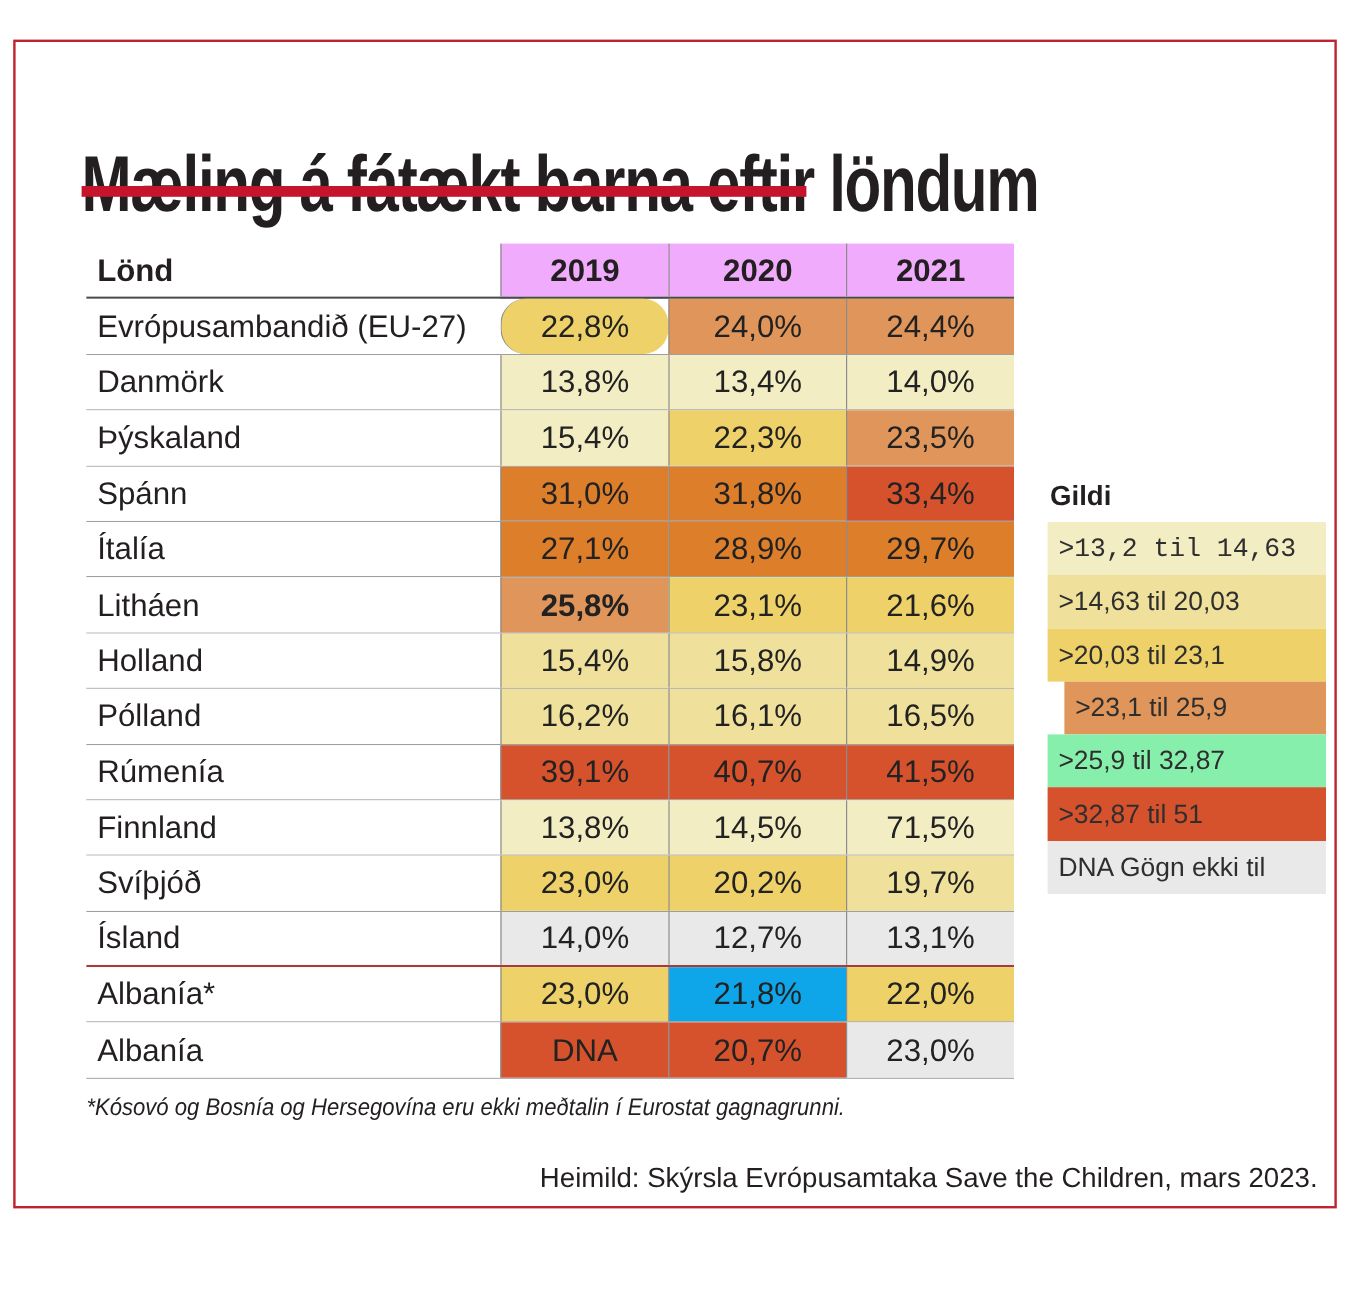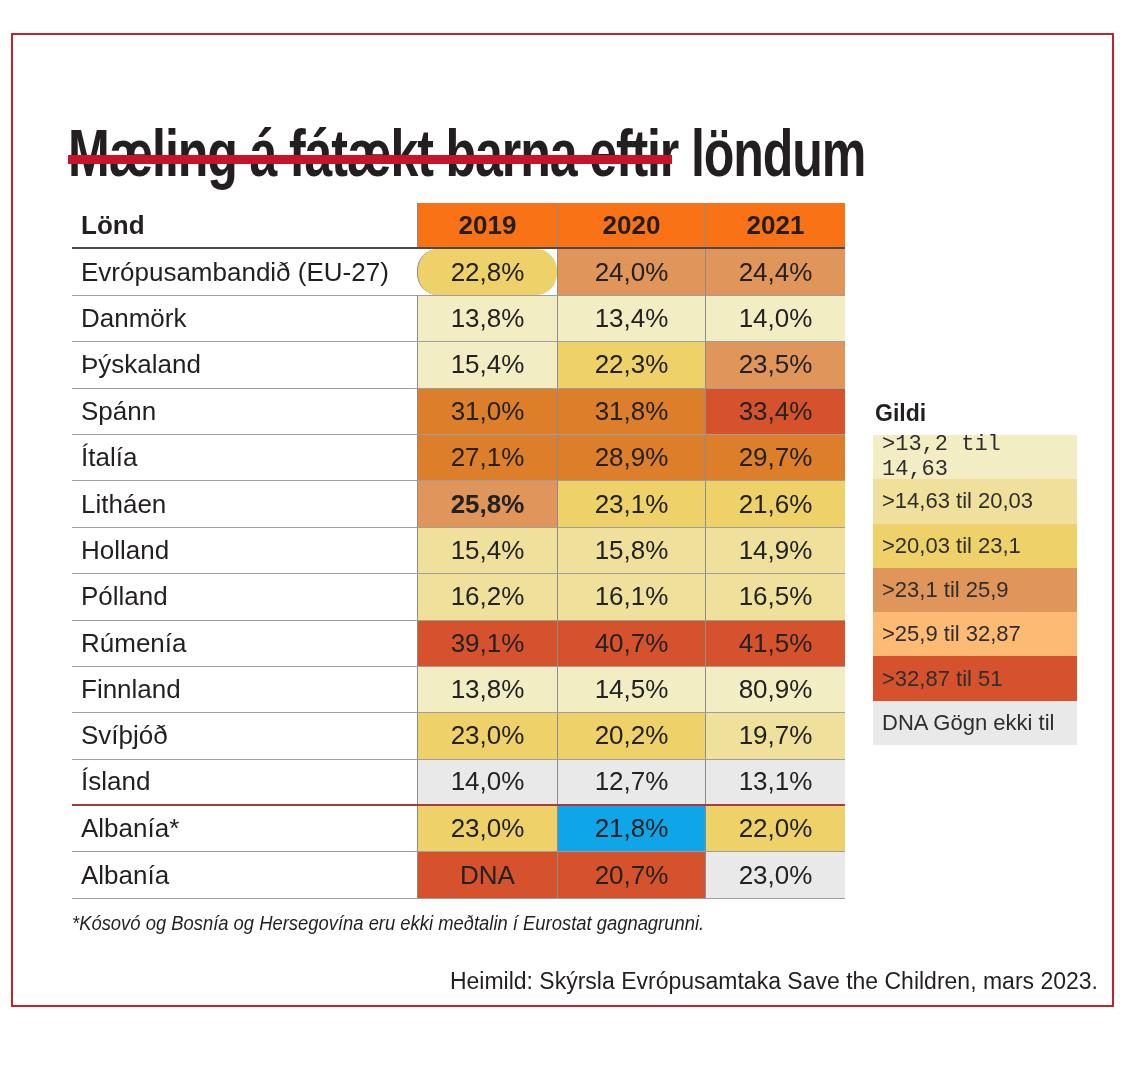--- a/index.html
+++ b/index.html
@@ -14,27 +14,27 @@
   }
   .title-underline{position:absolute;left:68px;top:155px;width:604px;height:9px;}
 
   
   .ptable{position:absolute;left:72px;top:203px;width:773px;}
   .trow{display:grid;grid-template-columns:345px 140px 148px 140px;height:46.4px;box-sizing:border-box;}
   .cell{display:flex;align-items:center;box-sizing:border-box;font-size:26px;overflow:hidden;}
   .cell.country{padding-left:9px;color:#231f20;background:#ffffff;text-align:center;}
   .cell.value{justify-content:center;color:#222222;border-left:1px solid #8c8c8c;}
   .hrow .cell{font-weight:bold;color:#231f20;background:#ffffff;}
-  .hrow .cell.value{background:#f97316;}
+  .hrow .cell.value{background:#f0abfc;}
   .trow{border-bottom:1px solid #9e9e9e;}
   .hrow{border-bottom:2px solid #4a4a4a;}
   .trow.red-divider{border-bottom:2px solid #a63c3c;}
 
   
-  .legend{position:absolute;left:873px;top:400px;width:204px;}
+  .legend{position:absolute;left:873px;top:400px;width:232px;}
   .legend-title{font-size:23px;font-weight:bold;color:#231f20;margin:0 0 8px 2px;}
   .legend-item{height:44.3px;box-sizing:border-box;display:flex;align-items:center;padding-left:9px;font-size:22px;color:#2e2e2e;}
 
   .footnote{
     position:absolute;left:72px;top:912px;font-size:20px;font-style:italic;color:#231f20;
     white-space:nowrap;transform:scaleX(0.92);transform-origin:left top;
   }
   .source{
     position:absolute;right:25px;top:968px;font-size:23px;color:#231f20;white-space:nowrap;
   }
@@ -107,21 +107,21 @@
         <div class="trow">
           <div class="cell country">Rúmenía</div>
           <div class="cell value" style="background: rgb(213, 82, 45); border-left-color: rgb(140, 140, 140);">39,1%</div>
           <div class="cell value" style="background: rgb(213, 82, 45); border-left-color: rgb(140, 140, 140);">40,7%</div>
           <div class="cell value" style="background: rgb(213, 82, 45); border-left-color: rgb(140, 140, 140);">41,5%</div>
         </div>
         <div class="trow">
           <div class="cell country">Finnland</div>
           <div class="cell value" style="background: rgb(243, 237, 195); border-left-color: rgb(140, 140, 140);">13,8%</div>
           <div class="cell value" style="background: rgb(243, 237, 195); border-left-color: rgb(140, 140, 140);">14,5%</div>
-          <div class="cell value" style="background: rgb(243, 237, 195); border-left-color: rgb(140, 140, 140);">80,9%</div>
+          <div class="cell value" style="background: rgb(243, 237, 195); border-left-color: rgb(140, 140, 140);">71,5%</div>
         </div>
         <div class="trow">
           <div class="cell country">Svíþjóð</div>
           <div class="cell value" style="background: rgb(238, 209, 105); border-left-color: rgb(140, 140, 140);">23,0%</div>
           <div class="cell value" style="background: rgb(238, 209, 105); border-left-color: rgb(140, 140, 140);">20,2%</div>
           <div class="cell value" style="background: rgb(239, 224, 156); border-left-color: rgb(140, 140, 140);">19,7%</div>
         </div>
         <div class="trow red-divider" style="border-bottom-color: rgb(166, 60, 60);">
           <div class="cell country">Ísland</div>
           <div class="cell value" style="background: rgb(233, 233, 233); border-left-color: rgb(140, 140, 140);">14,0%</div>
@@ -142,22 +142,22 @@
         </div>
       </div>
   </div>
 
   <div class="legend">
     <div class="legend-title">Gildi</div>
     <div>
         <div class="legend-item" style="background: rgb(243, 237, 195); font-family: Liberation Mono, monospace;">&gt;13,2 til 14,63</div>
         <div class="legend-item" style="background: rgb(239, 224, 156);">&gt;14,63 til 20,03</div>
         <div class="legend-item" style="background: rgb(238, 209, 105);">&gt;20,03 til 23,1</div>
-        <div class="legend-item" style="background: rgb(224, 149, 90);">&gt;23,1 til 25,9</div>
-        <div class="legend-item" style="background: #fdba74;">&gt;25,9 til 32,87</div>
+        <div class="legend-item" style="background: rgb(224, 149, 90); margin-left: 14px;">&gt;23,1 til 25,9</div>
+        <div class="legend-item" style="background: #86efac;">&gt;25,9 til 32,87</div>
         <div class="legend-item" style="background: rgb(213, 82, 45);">&gt;32,87 til 51</div>
         <div class="legend-item" style="background: rgb(233, 233, 233);">DNA Gögn ekki til</div>
       </div>
   </div>
 
   <div class="footnote">*Kósovó og Bosnía og Hersegovína eru ekki meðtalin í Eurostat gagnagrunni.</div>
   <div class="source">Heimild: Skýrsla Evrópusamtaka Save the Children, mars 2023.</div>
 </div>
 
 </body></html>

